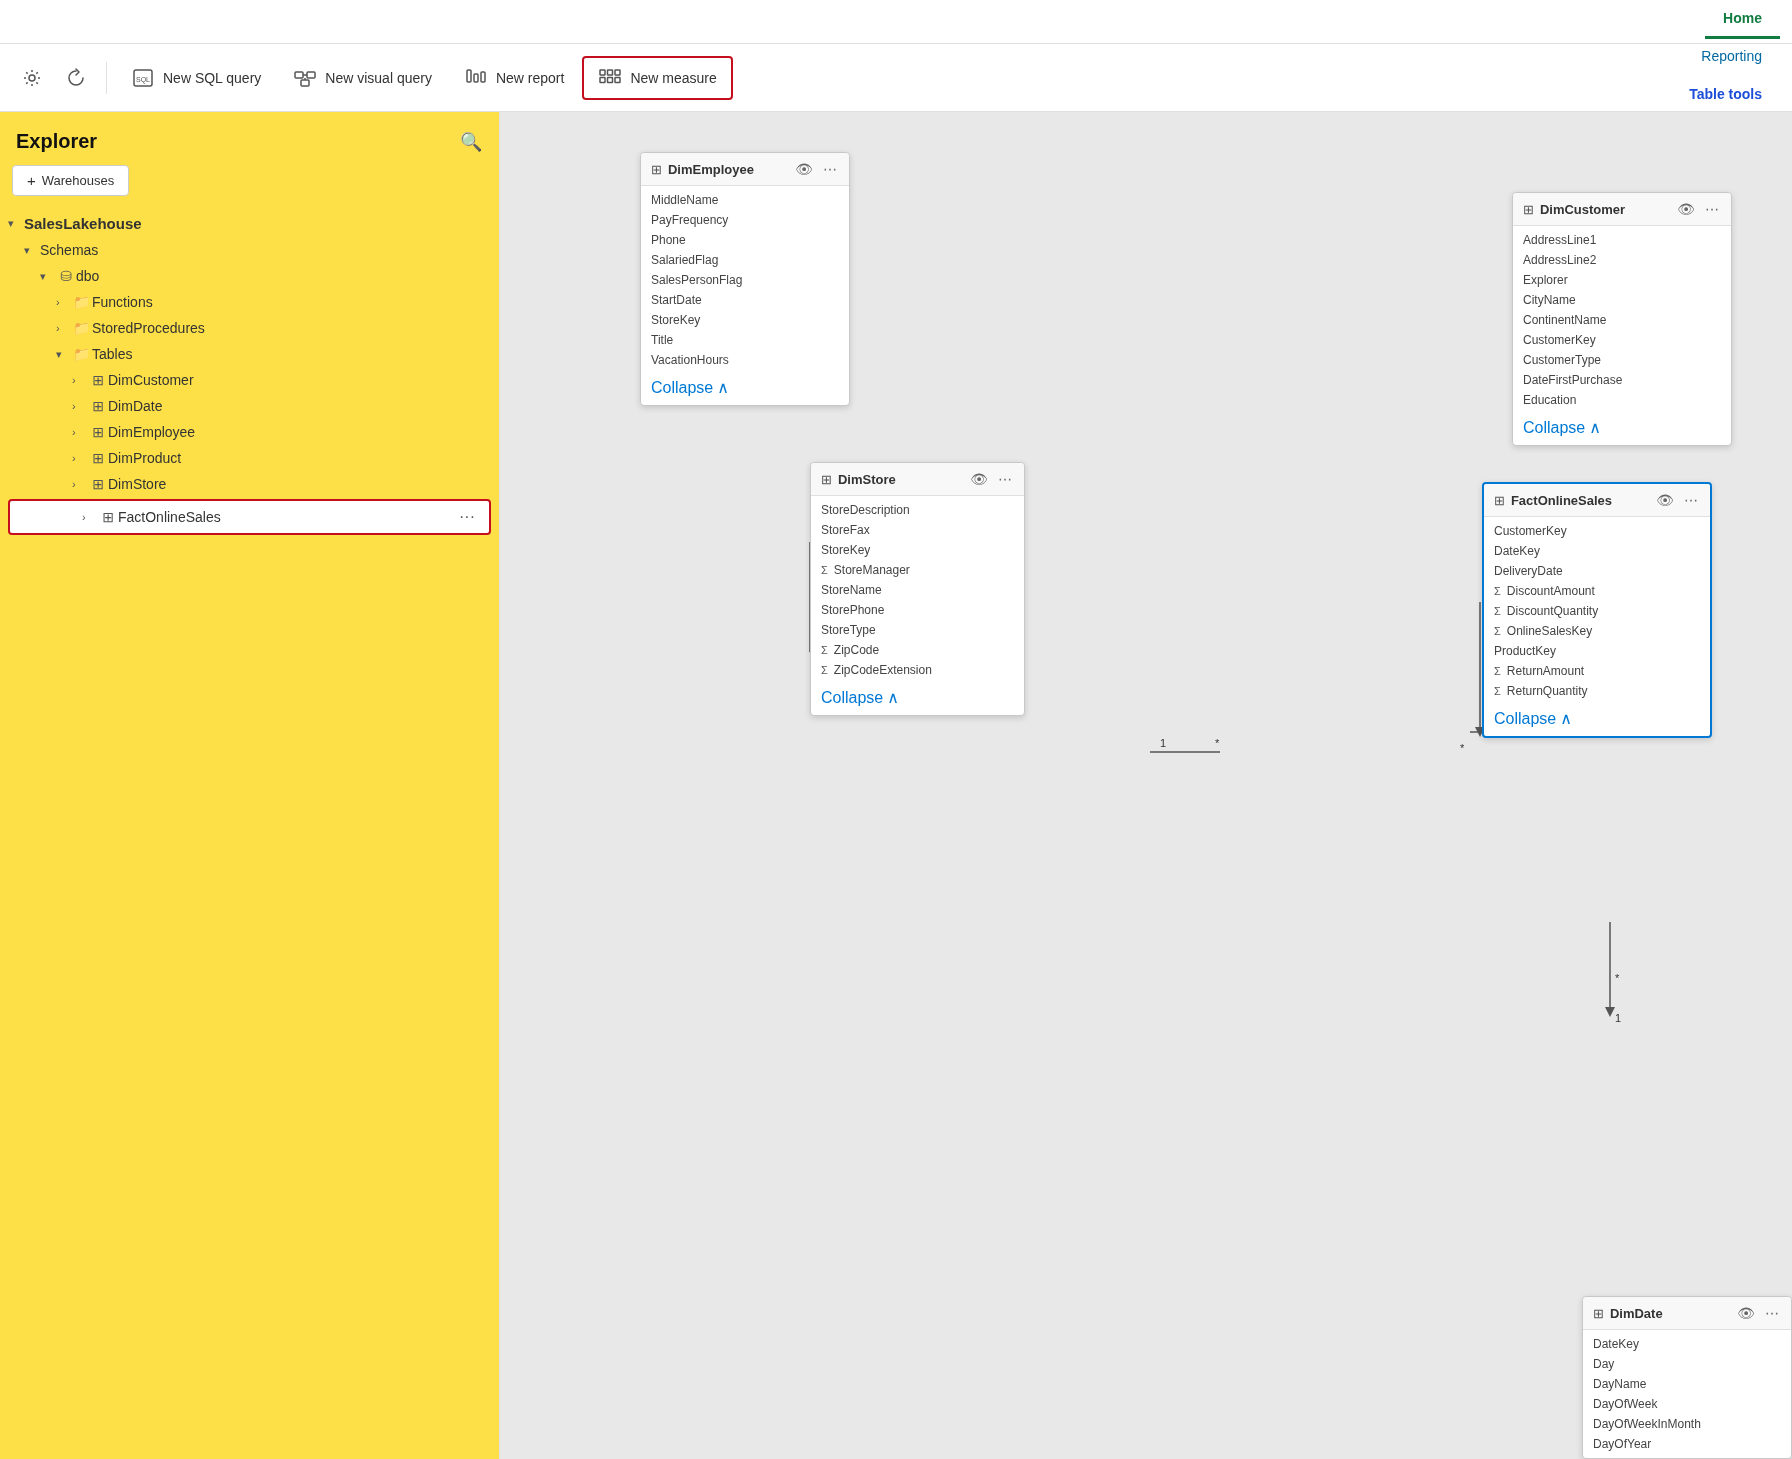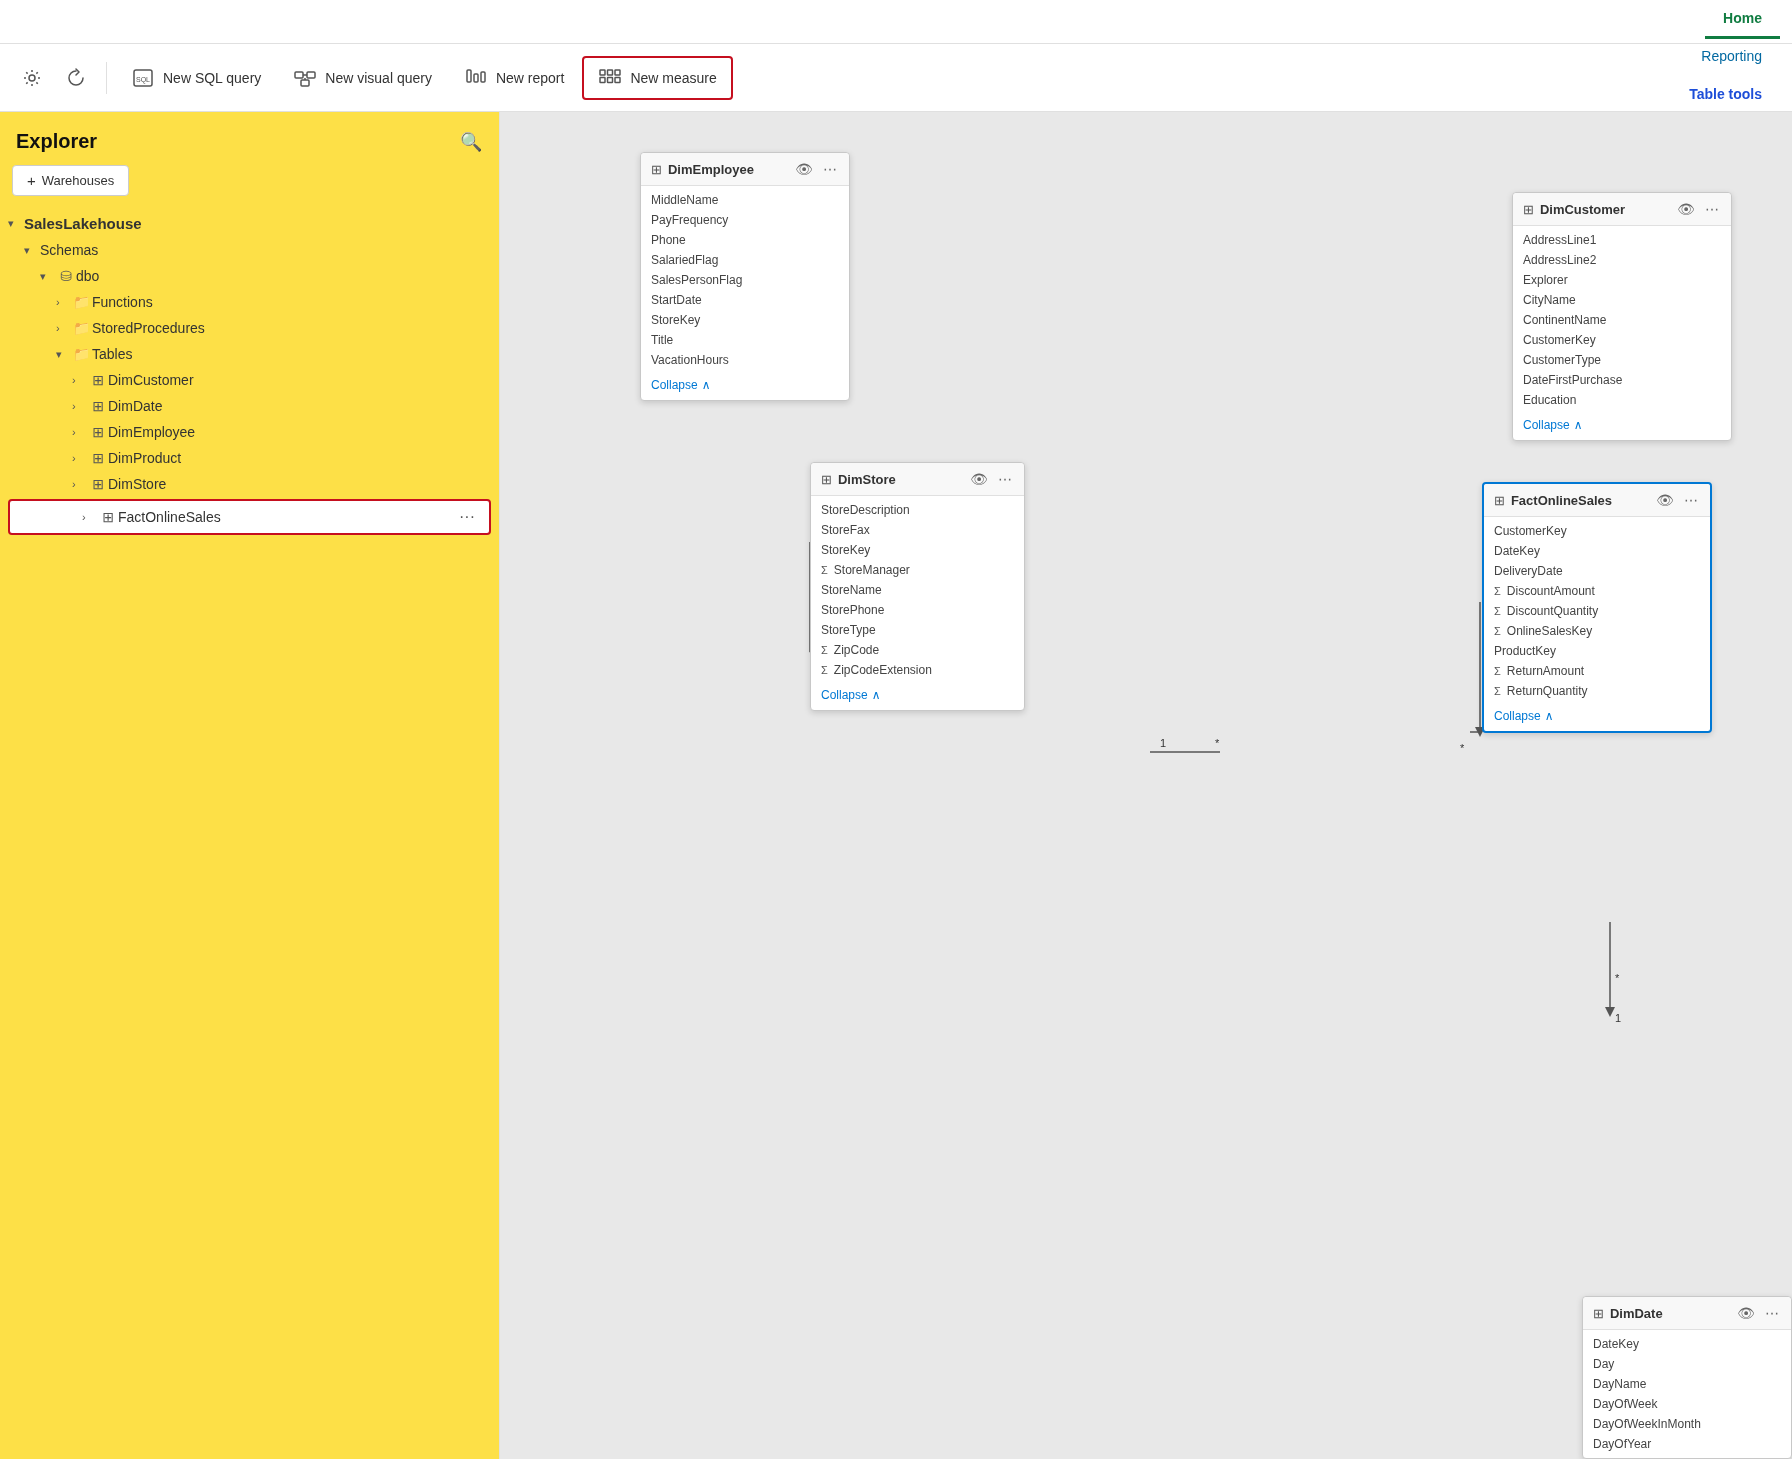--- a/index.html
+++ b/index.html
@@ -208,21 +208,21 @@
       display: flex;
       align-items: center;
       padding: 3px 10px;
       font-size: 12px;
       color: #444;
       gap: 6px;
     }
     .sigma-icon { color: #555; font-size: 11px; }
     .card-collapse {
       padding: 4px 10px 8px;
-      font-size: 12px;
+      font-size: 16px;
       color: #0078d4;
       cursor: pointer;
       display: flex;
       align-items: center;
       gap: 4px;
     }
     .card-header-icon-btn {
       cursor: pointer;
       background: none;
       border: none;

